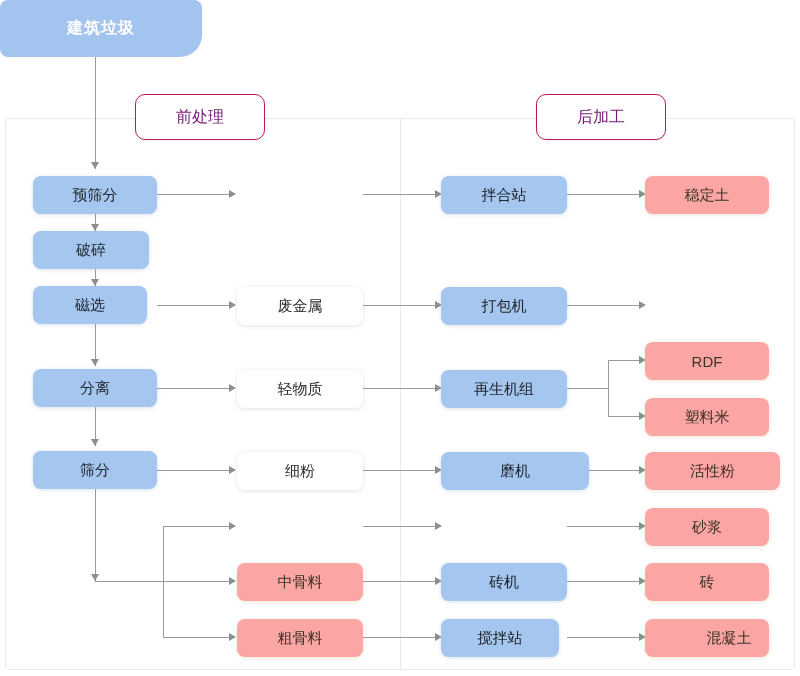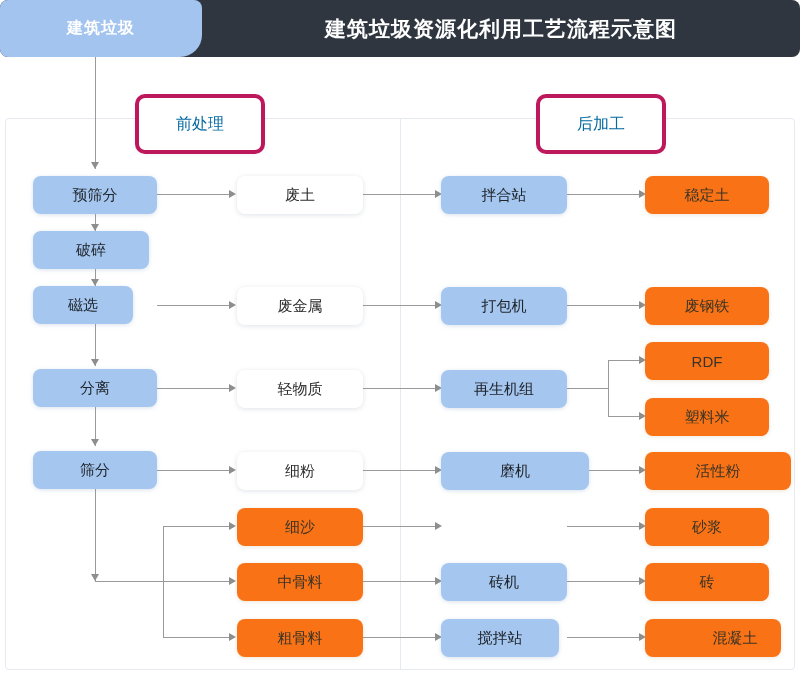--- a/index.html
+++ b/index.html
@@ -69,28 +69,28 @@
   .panel-divider {
     position: absolute;
     left: 400px; top: 118px;
     width: 1px; height: 552px;
     background: #e6e9f0;
   }
 
   
   .section-pill {
     position: absolute;
-    height: 60px;
-    background: #ffffff;
-    border: 4px solid #be185d;
+    height: 46px;
+    background: #ffffff;
+    border: 1px solid #be185d;
     border-radius: 10px;
     display: flex;
     align-items: center;
     justify-content: center;
-    color: #0369a1;
+    color: #701a75;
     font-size: 16px;
     box-shadow: 0 1px 3px rgba(120,140,180,0.10);
     box-sizing: border-box;
   }
   .pill-pre  { left: 135px; top: 94px; width: 130px; }
   .pill-post { left: 536px; top: 94px; width: 130px; }
 
   
   .node {
     position: absolute;
@@ -108,21 +108,21 @@
     background: #a5c6ee;
     color: #20262e;
     box-shadow: 0 1px 4px rgba(120,150,195,0.28);
   }
   .node.white {
     background: #ffffff;
     color: #2b2b2b;
     box-shadow: 0 1px 5px rgba(140,150,170,0.28);
   }
   .node.orange {
-    background: #f97316;
+    background: #fca5a5;
     color: #3a3326;
     box-shadow: 0 1px 4px rgba(190,170,120,0.28);
   }
 
   
   .line-h {
     position: absolute;
     height: 1px;
     background: #9a9a9a;
   }
@@ -144,23 +144,20 @@
     border-top: 7px solid #8e8e8e;
     border-left: 4.5px solid transparent;
     border-right: 4.5px solid transparent;
   }
 </style>
 </head>
 <body>
 
 <div id="stage">
 
-  <div class="header-bar">
-    <div class="header-title">建筑垃圾资源化利用工艺流程示意图</div>
-  </div>
   <div class="header-tab">建筑垃圾</div>
 
   <div class="panel"></div>
   <div class="panel-divider"></div>
 
   <div class="section-pill pill-pre">前处理</div>
   <div class="section-pill pill-post">后加工</div>
 
   <div class="line-v" style="left:95px; top:57px; height:112px;"></div>
   <div class="arrow-d" style="left:90.5px; top:162px;"></div>
@@ -243,41 +240,38 @@
   <div class="arrow-r" style="left:639px; top:521.5px;"></div>
 
   <div class="line-h" style="left:567px; top:581px; width:72px;"></div>
   <div class="arrow-r" style="left:639px; top:576.5px;"></div>
 
   <div class="line-h" style="left:567px; top:637px; width:72px;"></div>
   <div class="arrow-r" style="left:639px; top:632.5px;"></div>
 
   <div class="node blue" style="left:33px; top:176px; width:124px;">预筛分</div>
   <div class="node blue" style="left:33px; top:231px; width:116px;">破碎</div>
-  <div class="node blue" style="left:33px; top:286px; width:100px;">磁选</div>
+  <div class="node blue" style="left:33px; top:286px; width:114px;">磁选</div>
   <div class="node blue" style="left:33px; top:369px; width:124px;">分离</div>
   <div class="node blue" style="left:33px; top:451px; width:124px;">筛分</div>
 
-  <div class="node white" style="left:237px; top:176px; width:126px;">废土</div>
   <div class="node white" style="left:237px; top:287px; width:126px;">废金属</div>
   <div class="node white" style="left:237px; top:370px; width:126px;">轻物质</div>
   <div class="node white" style="left:237px; top:452px; width:126px;">细粉</div>
-  <div class="node orange" style="left:237px; top:508px; width:126px;">细沙</div>
   <div class="node orange" style="left:237px; top:563px; width:126px;">中骨料</div>
   <div class="node orange" style="left:237px; top:619px; width:126px;">粗骨料</div>
 
   <div class="node blue" style="left:441px; top:176px; width:126px;">拌合站</div>
   <div class="node blue" style="left:441px; top:287px; width:126px;">打包机</div>
   <div class="node blue" style="left:441px; top:370px; width:126px;">再生机组</div>
   <div class="node blue" style="left:441px; top:452px; width:148px;">磨机</div>
   <div class="node blue" style="left:441px; top:563px; width:126px;">砖机</div>
   <div class="node blue" style="left:441px; top:619px; width:118px;">搅拌站</div>
 
   <div class="node orange" style="left:645px; top:176px; width:124px;">稳定土</div>
-  <div class="node orange" style="left:645px; top:287px; width:124px;">废钢铁</div>
   <div class="node orange" style="left:645px; top:342px; width:124px;">RDF</div>
   <div class="node orange" style="left:645px; top:398px; width:124px;">塑料米</div>
-  <div class="node orange" style="left:645px; top:452px; width:146px;">活性粉</div>
+  <div class="node orange" style="left:645px; top:452px; width:135px;">活性粉</div>
   <div class="node orange" style="left:645px; top:508px; width:124px;">砂浆</div>
   <div class="node orange" style="left:645px; top:563px; width:124px;">砖</div>
-  <div class="node orange" style="left:645px; top:619px; width:136px;padding-left:44px;">混凝土</div>
+  <div class="node orange" style="left:645px; top:619px; width:124px;padding-left:44px;">混凝土</div>
 
 </div>
 
 </body></html>

